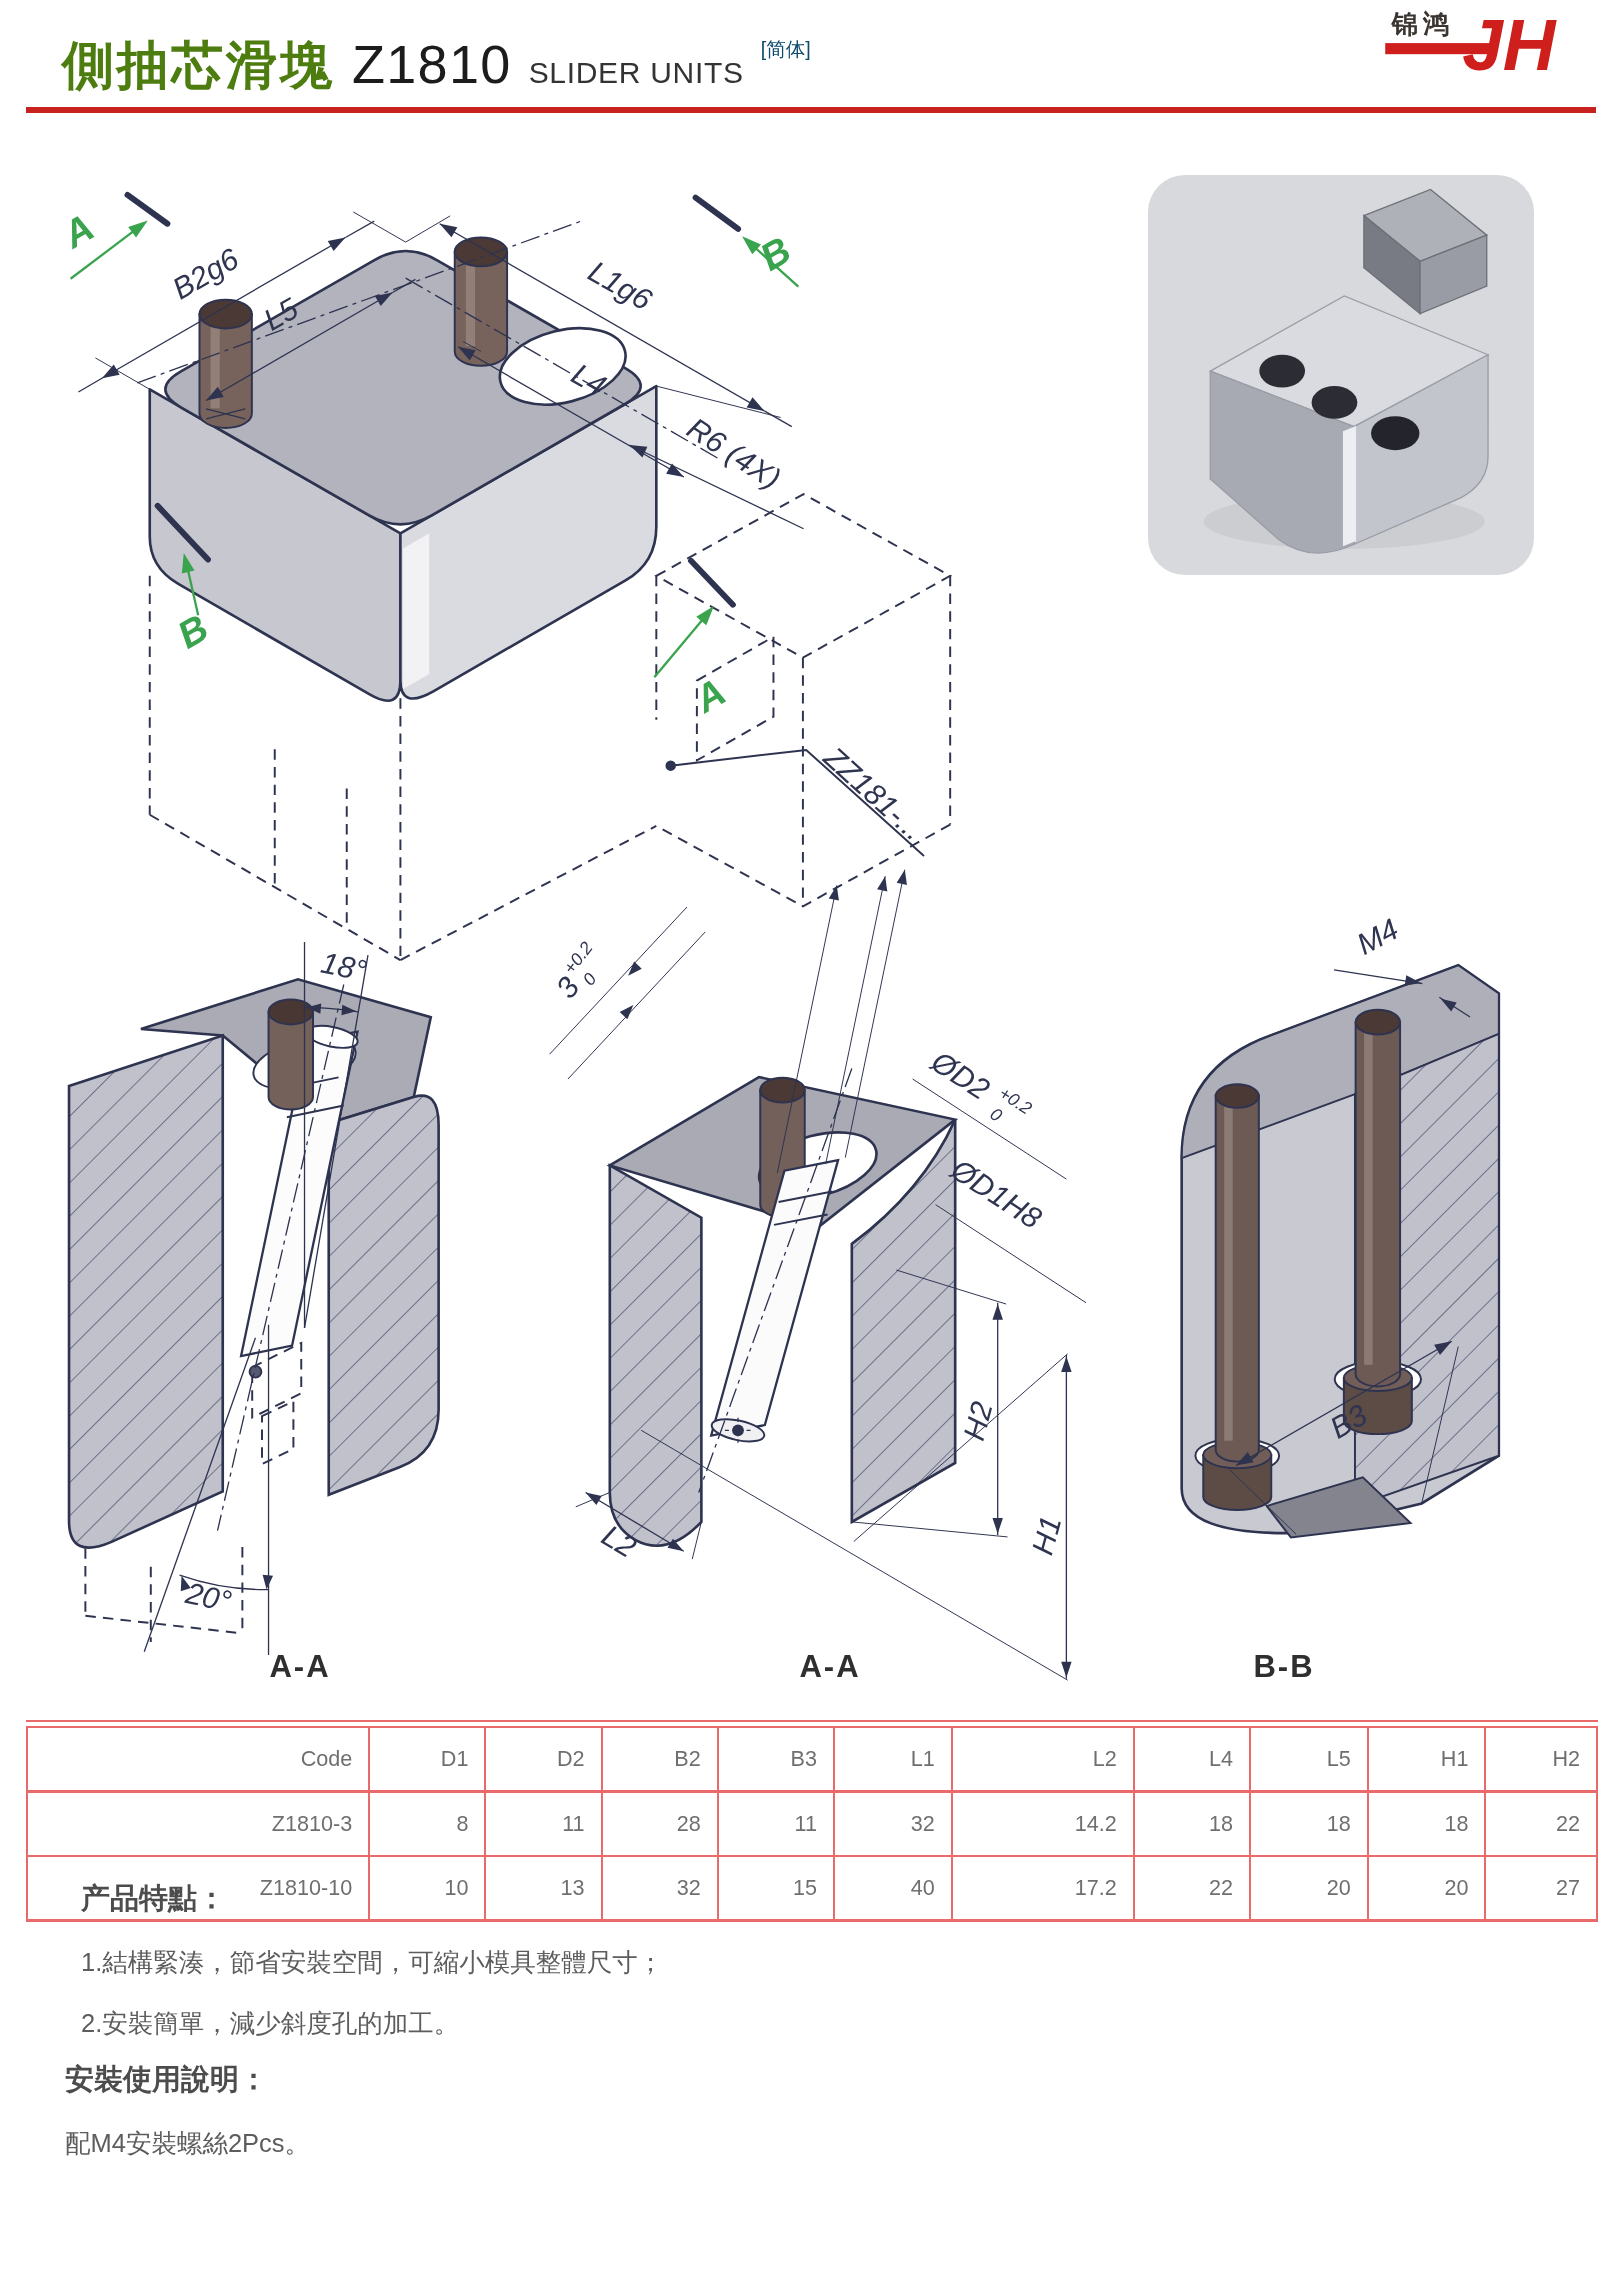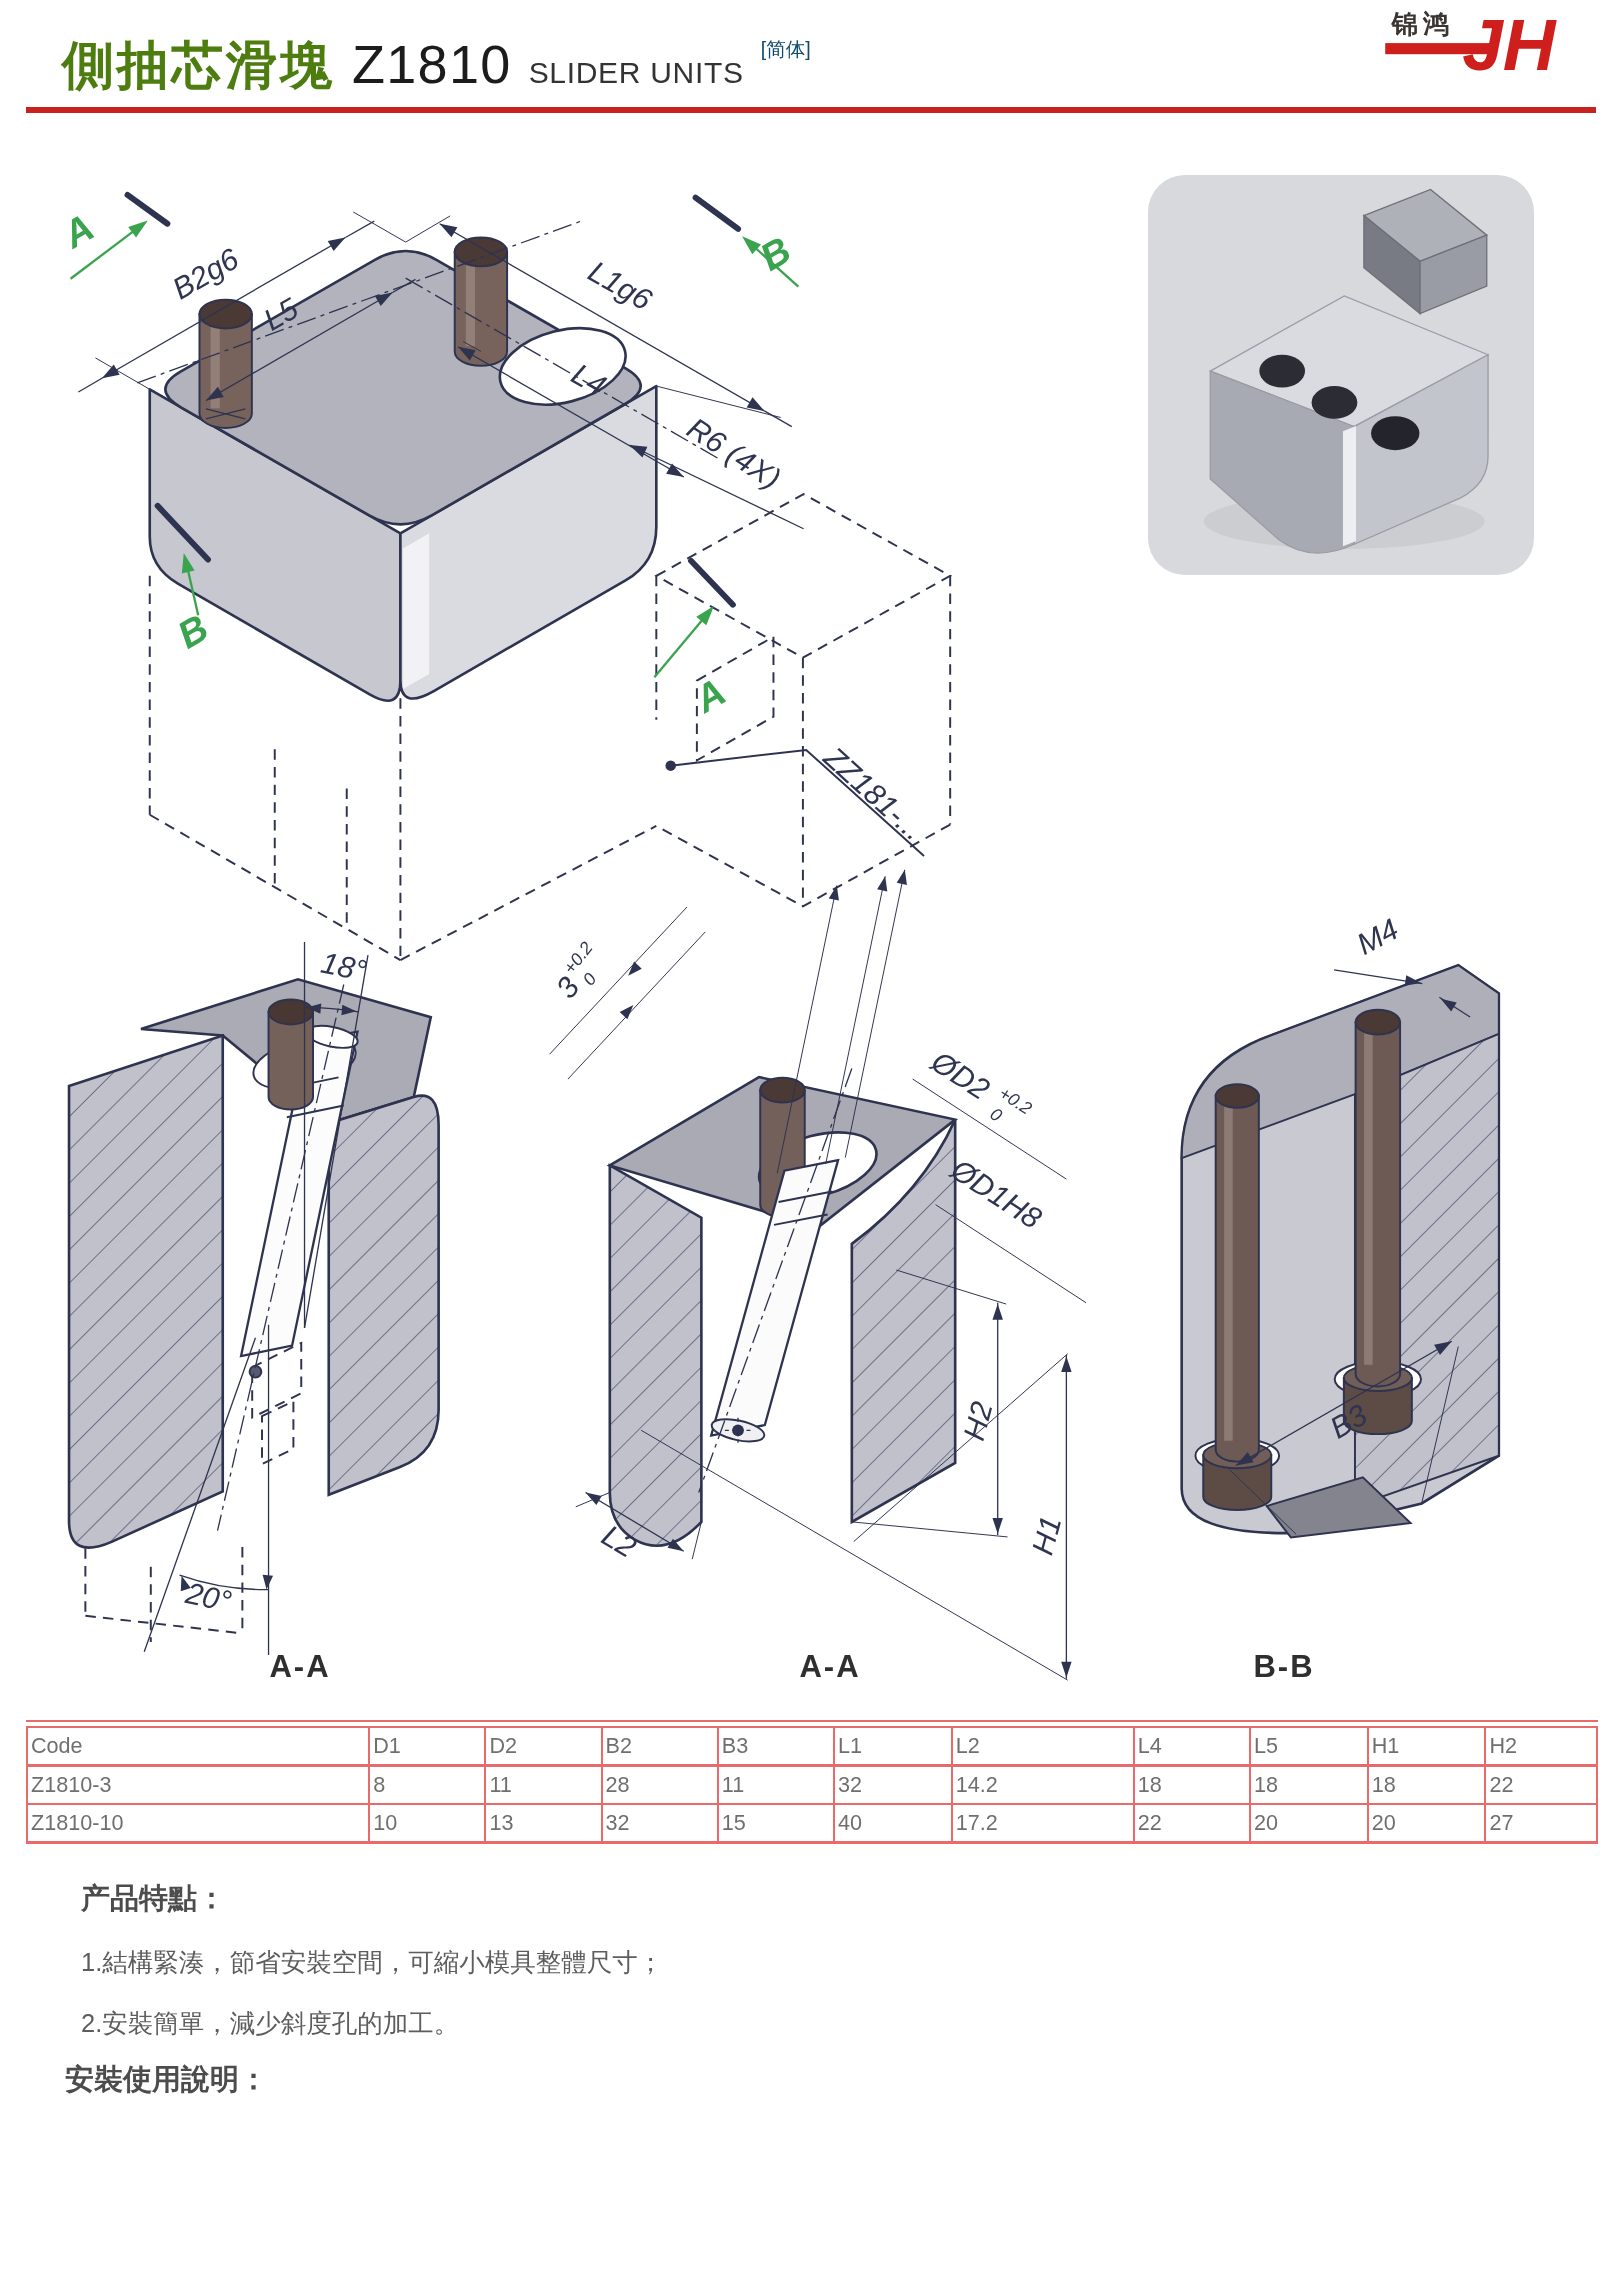--- a/index.html
+++ b/index.html
@@ -23,22 +23,22 @@
   svg text{font-family:"Liberation Sans","DejaVu Sans",sans-serif;}
   .dim{font-size:46px;font-style:italic;fill:#2f3550;}
   .dim-sm{font-size:27px;font-style:italic;fill:#2f3550;}
   .marker{font-size:58px;font-weight:bold;font-style:italic;fill:#3aa34d;}
   .seclabel{position:absolute;width:144px;text-align:center;font-size:31px;
             font-weight:700;color:#2f2f2f;letter-spacing:2px;}
   
   .tbl-topline{position:absolute;left:26px;top:1720px;width:1572px;height:2px;}
   table.spec{position:absolute;left:26px;top:1726px;width:1572px;border-collapse:collapse;}
   table.spec th,table.spec td{
-    border:2px solid #e96a6a;height:30px;text-align:left;
-    font-size:21.6px;font-weight:400;color:#6f6f6f;padding:3px;
+    border:2px solid #e96a6a;height:30px;text-align:right;
+    font-size:21.6px;font-weight:400;color:#6f6f6f;padding:16px;
   }
   table.spec thead th{border-bottom-width:3.9px;}
   table.spec tr:last-child td{border-bottom-width:3.3px;}
   
   .features{position:absolute;left:81px;top:1879px;width:982px;}
   .features .hd, .install .hd{font-size:29px;font-weight:700;color:#4c4c4c;margin:0 0 26px 0;}
   .features .it, .install .ln{font-size:25.5px;color:#5d5d5d;margin:0 0 26px 0;}
   .install{position:absolute;left:65px;top:2060px;width:982px;}
 </style>
 </head>
@@ -461,16 +461,17 @@
   </table>
 
   <div class="features">
     <p class="hd">产品特點：</p>
     <p class="it">1.結構緊湊，節省安裝空間，可縮小模具整體尺寸；</p>
     <p class="it">2.安裝簡單，減少斜度孔的加工。</p>
   </div>
 
   <div class="install">
     <p class="hd">安裝使用說明：</p>
+    <p class="ln">配M4安裝螺絲2Pcs。</p>
   </div>
 
 </div>
 
 
 </body></html>

